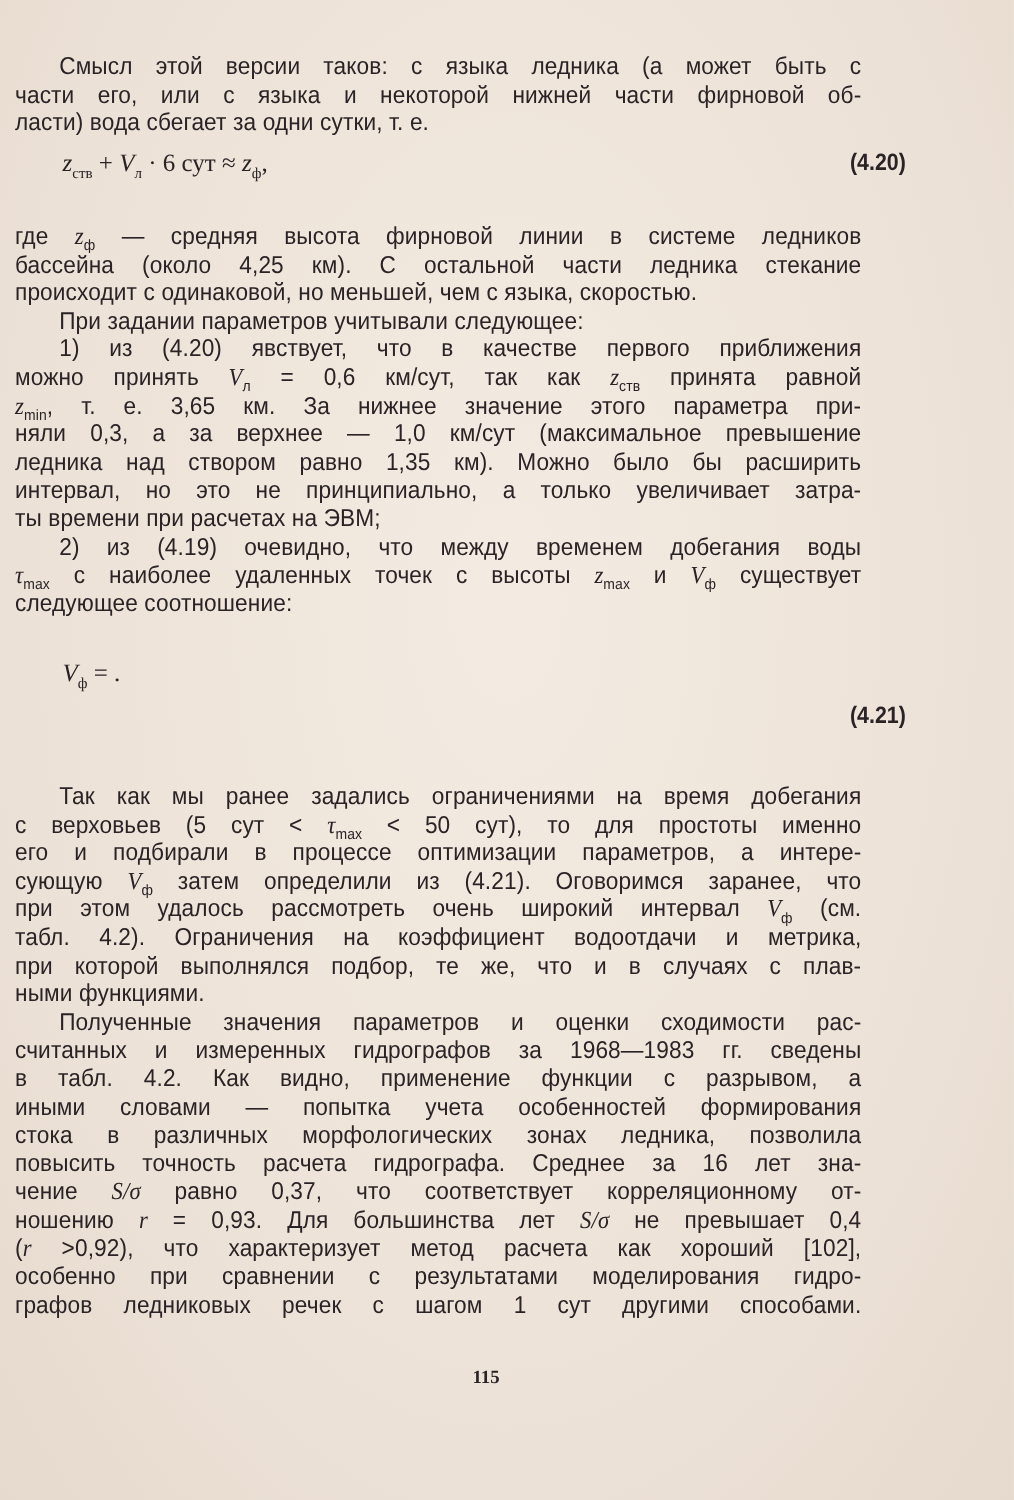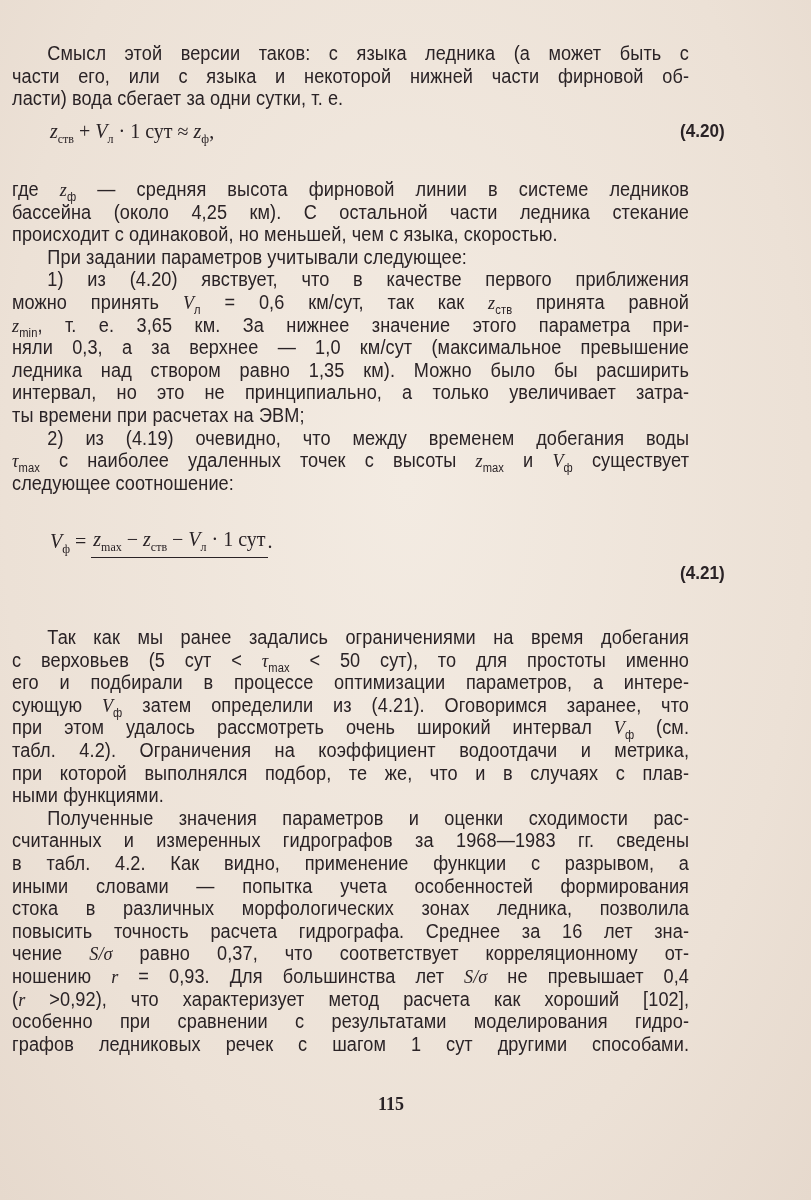--- a/index.html
+++ b/index.html
@@ -33,36 +33,36 @@
   .eqno {
     position: absolute; left: 680px;
     font-family: "Liberation Sans", sans-serif; font-size: 19px; font-weight: bold;
     transform: scaleX(0.9); transform-origin: left top;
   }
   .frac { display: inline-block; vertical-align: middle; text-align: center; }
   .frac .num { display: block; padding: 0 2px 2px 2px; border-bottom: 1.4px solid #2a2326; }
   .frac .den { display: block; padding-top: 2px; }
   .pageno {
     position: absolute; left: 378px; top: 1094px;
-    font-family: "Liberation Serif", serif; font-weight: bold; font-size: 18px;
+    font-family: "Liberation Serif", serif; font-weight: bold; font-size: 15px;
   }
 </style>
 </head>
 <body>
 
 <div class="page">
 
   <div class="text" style="top:42px;">
     <span class="line indent">Смысл этой версии таков: с языка ледника (а может быть с</span>
     <span class="line">части его, или с языка и некоторой нижней части фирновой об-</span>
     <span class="line last">ласти) вода сбегает за одни сутки, т. е.</span>
   </div>
 
   <div class="formula" style="top:120px;">
-    <span class="it">z</span><sub>ств</sub><span> + </span><span class="it">V</span><sub>л</sub><span> · 1  сут ≈ </span><span class="it">z</span><sub>ф</sub><span>,</span>
+    <span class="it">z</span><sub>ств</sub><span> + </span><span class="it">V</span><sub>л</sub><span> · 6  сут ≈ </span><span class="it">z</span><sub>ф</sub><span>,</span>
   </div>
   <div class="eqno" style="top:120px;">(4.20)</div>
 
   <div class="text" style="top:178px;">
     <span class="line"><span>где </span><span class="it">z</span><sub>ф</sub><span> — средняя высота фирновой линии в системе ледников</span></span>
     <span class="line">бассейна (около 4,25 км). С остальной части ледника стекание</span>
     <span class="line last">происходит с одинаковой, но меньшей, чем с языка, скоростью.</span>
     <span class="line indent last">При задании параметров учитывали следующее:</span>
     <span class="line indent">1) из (4.20) явствует, что в качестве первого приближения</span>
     <span class="line"><span>можно принять </span><span class="it">V</span><sub>л</sub><span> = 0,6 км/сут, так как </span><span class="it">z</span><sub>ств</sub><span> принята равной</span></span>
@@ -70,21 +70,21 @@
     <span class="line">няли 0,3, а за верхнее — 1,0 км/сут (максимальное превышение</span>
     <span class="line">ледника над створом равно 1,35 км). Можно было бы расширить</span>
     <span class="line">интервал, но это не принципиально, а только увеличивает затра-</span>
     <span class="line last">ты времени при расчетах на ЭВМ;</span>
     <span class="line indent">2) из (4.19) очевидно, что между временем добегания воды</span>
     <span class="line"><span class="it">τ</span><sub>max</sub><span> с наиболее удаленных точек с высоты </span><span class="it">z</span><sub>max</sub><span> и </span><span class="it">V</span><sub>ф</sub><span> существует</span></span>
     <span class="line last">следующее соотношение:</span>
   </div>
 
   <div class="formula" style="top:528px;">
-    <span class="it">V</span><sub>ф</sub><span> = </span><span class="frac"><span class="num"><span class="it">z</span><sub>max</sub><span> − </span><span class="it">z</span><sub>ств</sub><span> − </span><span class="it">V</span><sub>л</sub><span> · 1  сут</span></span></span><span>.</span>
+    <span class="it">V</span><sub>ф</sub><span> = </span><span class="frac"></span><span>.</span>
   </div>
   <div class="eqno" style="top:562px;">(4.21)</div>
 
   <div class="text" style="top:626px;">
     <span class="line indent">Так как мы ранее задались ограничениями на время добегания</span>
     <span class="line"><span>с верховьев (5 сут &lt; </span><span class="it">τ</span><sub>max</sub><span> &lt; 50 сут), то для простоты именно</span></span>
     <span class="line">его и подбирали в процессе оптимизации параметров, а интере-</span>
     <span class="line"><span>сующую </span><span class="it">V</span><sub>ф</sub><span> затем определили из (4.21). Оговоримся заранее, что</span></span>
     <span class="line"><span>при этом удалось рассмотреть очень широкий интервал </span><span class="it">V</span><sub>ф</sub><span> (см.</span></span>
     <span class="line">табл. 4.2). Ограничения на коэффициент водоотдачи и метрика,</span>

